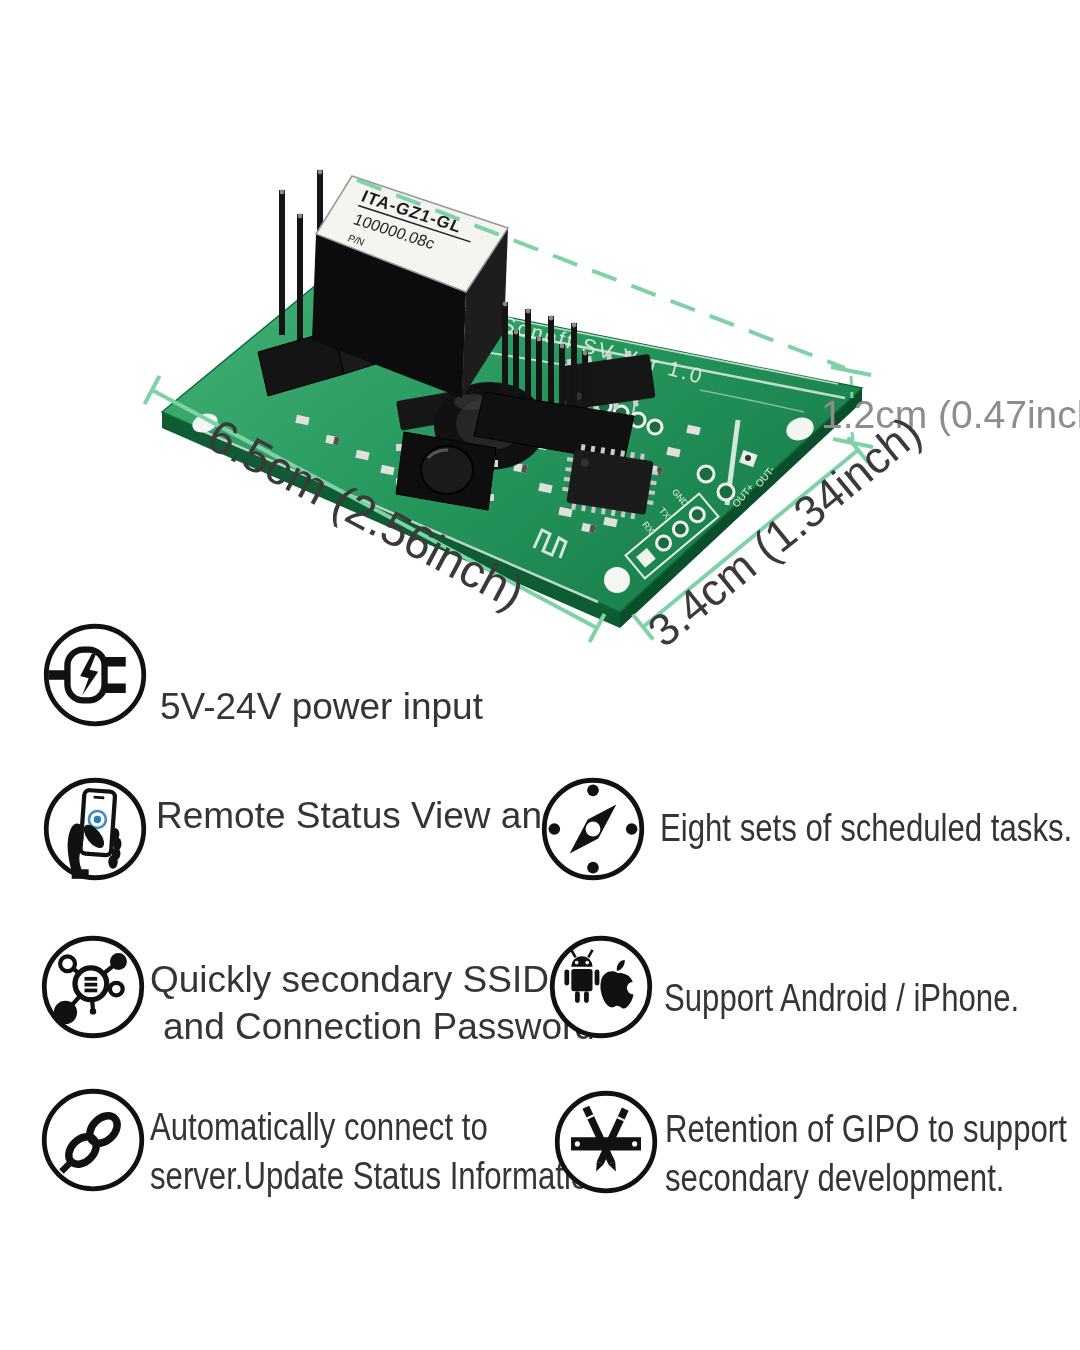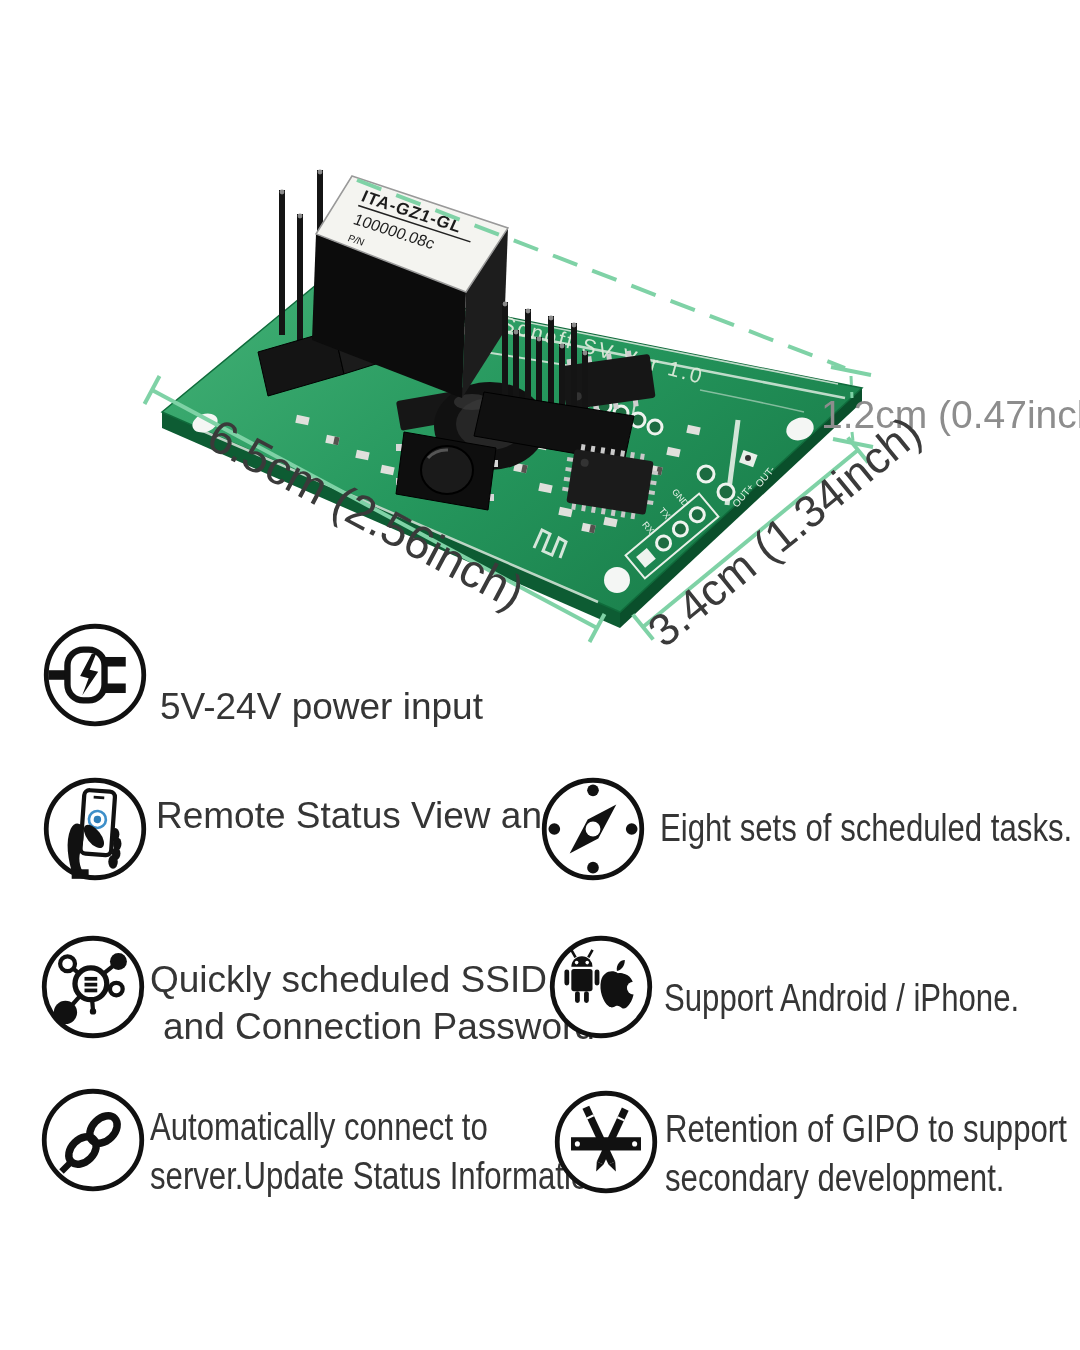--- a/index.html
+++ b/index.html
@@ -317,21 +317,21 @@
       <rect x="42" y="46" width="12" height="3.5" fill="#111"></rect>
       <rect x="42" y="51.5" width="12" height="3.5" fill="#111"></rect>
       <circle cx="74" cy="26" r="8" fill="#111"></circle>
       <circle cx="26" cy="28" r="7" fill="#fff" stroke="#111" stroke-width="4"></circle>
       <circle cx="72" cy="52" r="6" fill="#fff" stroke="#111" stroke-width="4"></circle>
       <circle cx="24" cy="74" r="11" fill="#111"></circle>
       <circle cx="50" cy="73" r="3" fill="#111"></circle>
     </svg>
   </div>
   <div class="ftext" style="left:150px;top:956px;">
-    <div>Quickly scheduled SSID</div>
+    <div>Quickly secondary SSID</div>
     <div class="indent2">and Connection Password</div>
   </div>
 
   <div class="ficon" style="left:548px;top:934px;">
     <svg viewBox="0 0 100 100">
       <circle cx="50" cy="50" r="46" fill="#fff" stroke="#111" stroke-width="4.5"></circle>
       <g fill="#111">
         <path d="M22,31 a10,10 0 0 1 20,0 z"></path>
         <line x1="26" y1="22" x2="22" y2="15" stroke="#111" stroke-width="2.5"></line>
         <line x1="38" y1="22" x2="42" y2="15" stroke="#111" stroke-width="2.5"></line>

